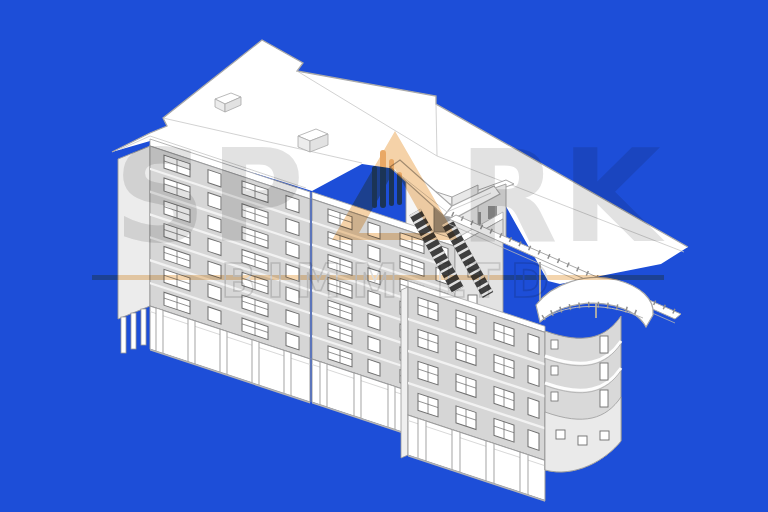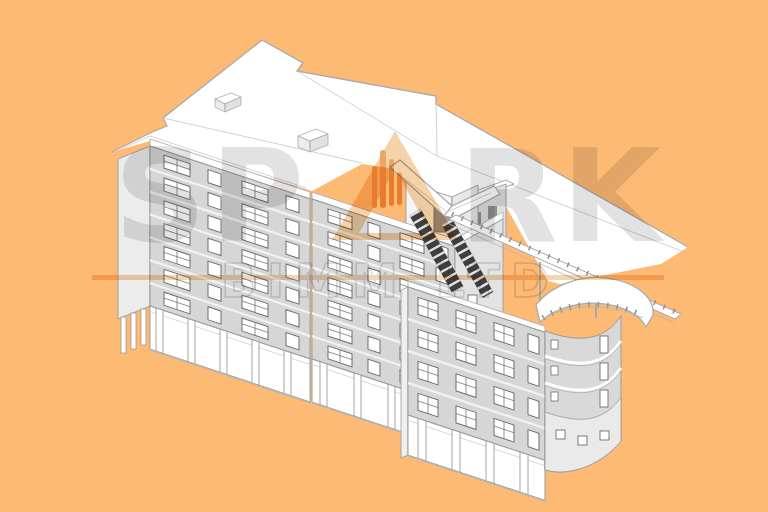--- a/index.html
+++ b/index.html
@@ -1,16 +1,16 @@
 <!DOCTYPE html>
 <html><head>
 <meta charset="utf-8">
 <style>
   html,body{margin:0;padding:0;background:#fff;}
-  #stage{position:relative;width:768px;height:512px;background:#fdba74;overflow:hidden;
+  #stage{position:relative;width:768px;height:512px;background:#1d4ed8;overflow:hidden;
          font-family:"DejaVu Sans","Liberation Sans",sans-serif;}
   #stage svg{position:absolute;left:0;top:0;}
   .watermark{mix-blend-mode:multiply;}
   text{user-select:none;}
 </style>
 </head>
 <body>
 
 <div id="stage">
 

